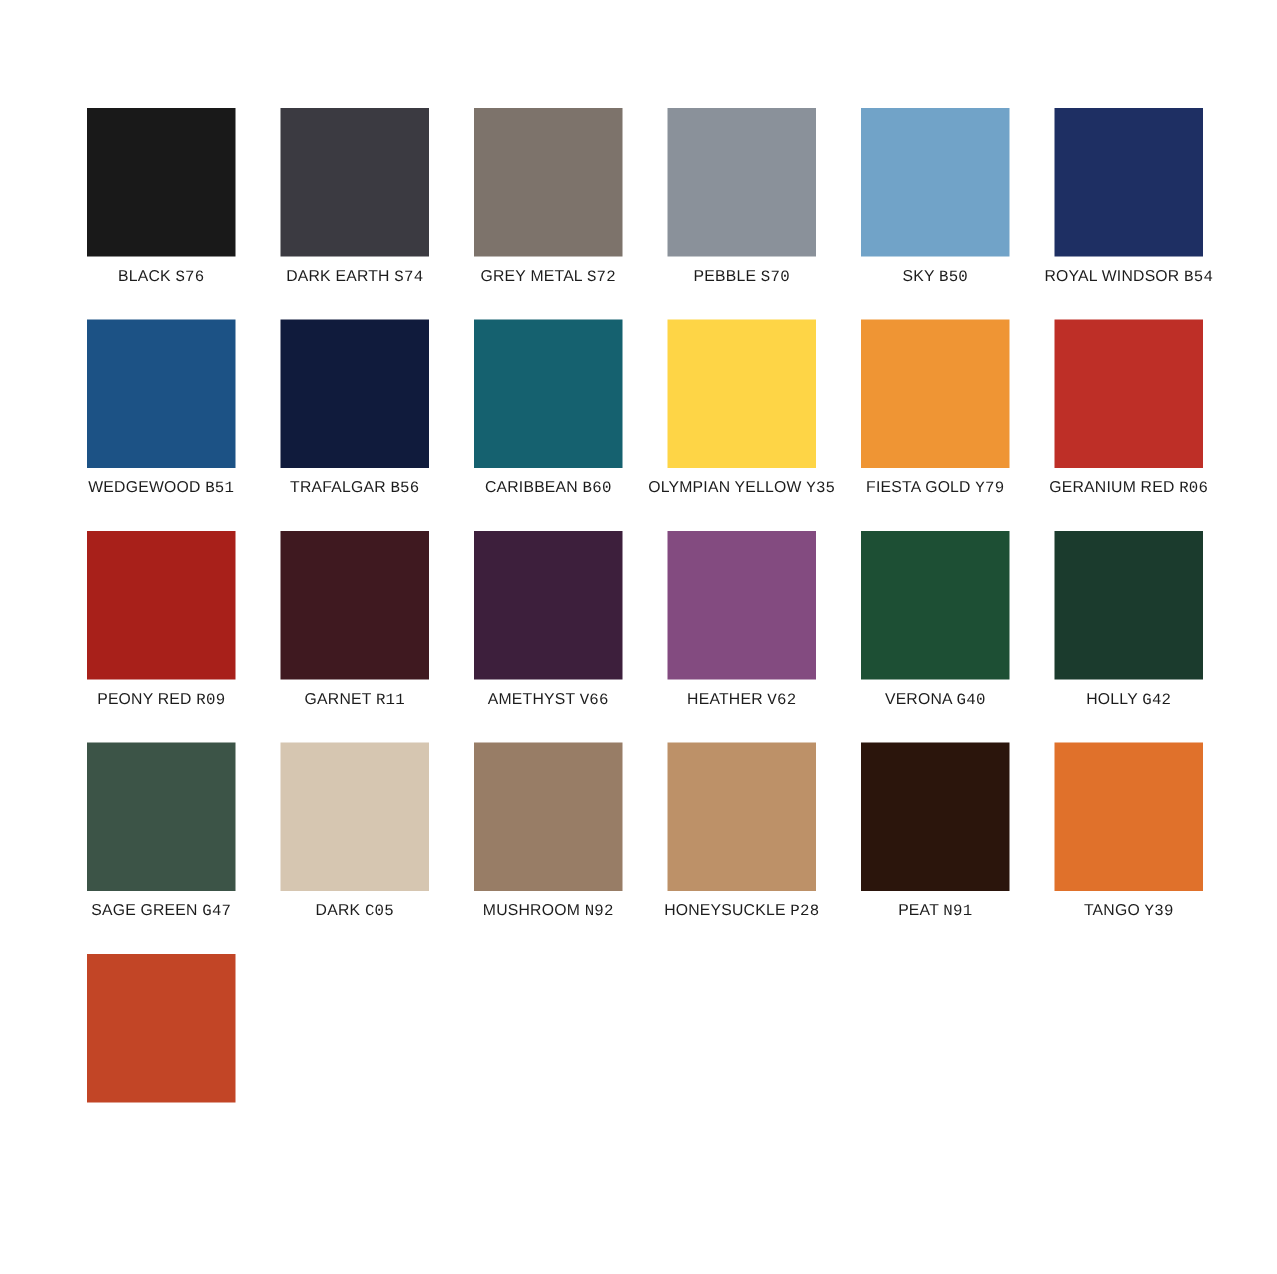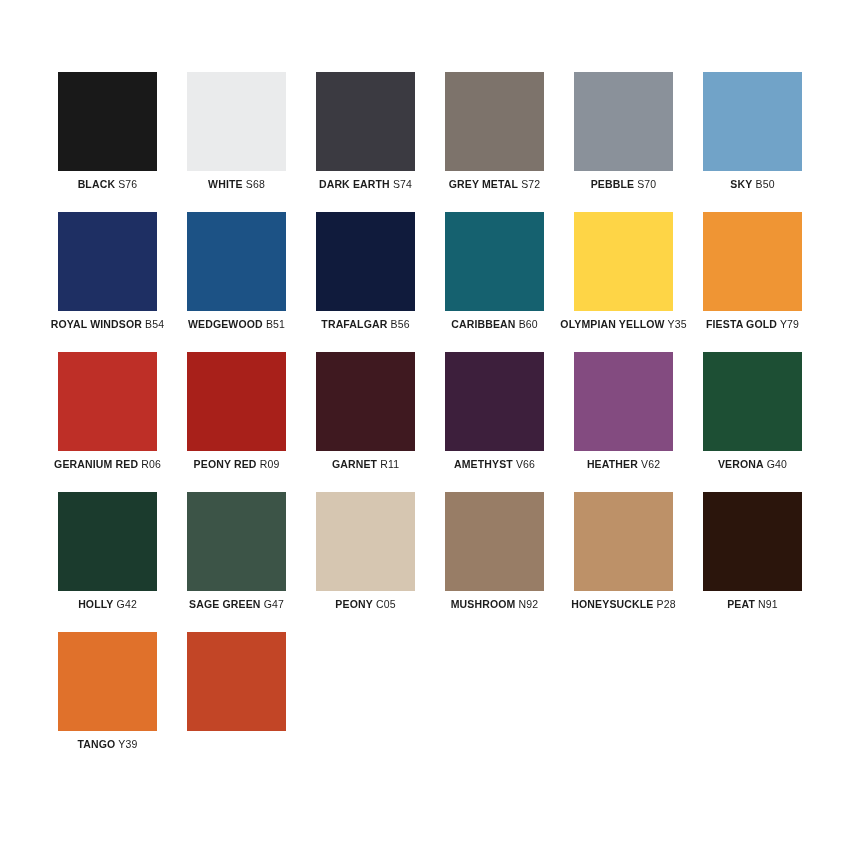--- a/index.html
+++ b/index.html
@@ -52,39 +52,36 @@
     width: 140px;
     text-align: center;
     font-size: 10.5px;
     line-height: 13px;
     letter-spacing: 0.15px;
     color: #1c1c1c;
     white-space: nowrap;
   }
 
   .swatch-name {
-    font-weight: bold;
+    font-weight: normal;
   }
 
   .swatch-code {
     font-weight: normal;
+    font-family: Liberation Mono, monospace;
   }
 </style>
 </head>
 <body>
 
 <div id="swatch-chart">
   <div class="swatch-grid">
       <div class="swatch-cell">
         <div class="swatch-chip" style="background-color: rgb(25, 25, 25);"></div>
         <div class="swatch-label"><span class="swatch-name">BLACK</span> <span class="swatch-code">S76</span></div>
-      </div>
-      <div class="swatch-cell">
-        <div class="swatch-chip" style="background-color: rgb(234, 235, 236);"></div>
-        <div class="swatch-label"><span class="swatch-name">WHITE</span> <span class="swatch-code">S68</span></div>
       </div>
       <div class="swatch-cell">
         <div class="swatch-chip" style="background-color: rgb(59, 58, 65);"></div>
         <div class="swatch-label"><span class="swatch-name">DARK EARTH</span> <span class="swatch-code">S74</span></div>
       </div>
       <div class="swatch-cell">
         <div class="swatch-chip" style="background-color: rgb(125, 115, 107);"></div>
         <div class="swatch-label"><span class="swatch-name">GREY METAL</span> <span class="swatch-code">S72</span></div>
       </div>
       <div class="swatch-cell">
@@ -146,21 +143,21 @@
       <div class="swatch-cell">
         <div class="swatch-chip" style="background-color: rgb(27, 59, 45);"></div>
         <div class="swatch-label"><span class="swatch-name">HOLLY</span> <span class="swatch-code">G42</span></div>
       </div>
       <div class="swatch-cell">
         <div class="swatch-chip" style="background-color: rgb(60, 84, 71);"></div>
         <div class="swatch-label"><span class="swatch-name">SAGE GREEN</span> <span class="swatch-code">G47</span></div>
       </div>
       <div class="swatch-cell">
         <div class="swatch-chip" style="background-color: rgb(214, 198, 177);"></div>
-        <div class="swatch-label"><span class="swatch-name">PEONY</span> <span class="swatch-code">C05</span></div>
+        <div class="swatch-label"><span class="swatch-name">DARK</span> <span class="swatch-code">C05</span></div>
       </div>
       <div class="swatch-cell">
         <div class="swatch-chip" style="background-color: rgb(152, 125, 102);"></div>
         <div class="swatch-label"><span class="swatch-name">MUSHROOM</span> <span class="swatch-code">N92</span></div>
       </div>
       <div class="swatch-cell">
         <div class="swatch-chip" style="background-color: rgb(189, 145, 104);"></div>
         <div class="swatch-label"><span class="swatch-name">HONEYSUCKLE</span> <span class="swatch-code">P28</span></div>
       </div>
       <div class="swatch-cell">

